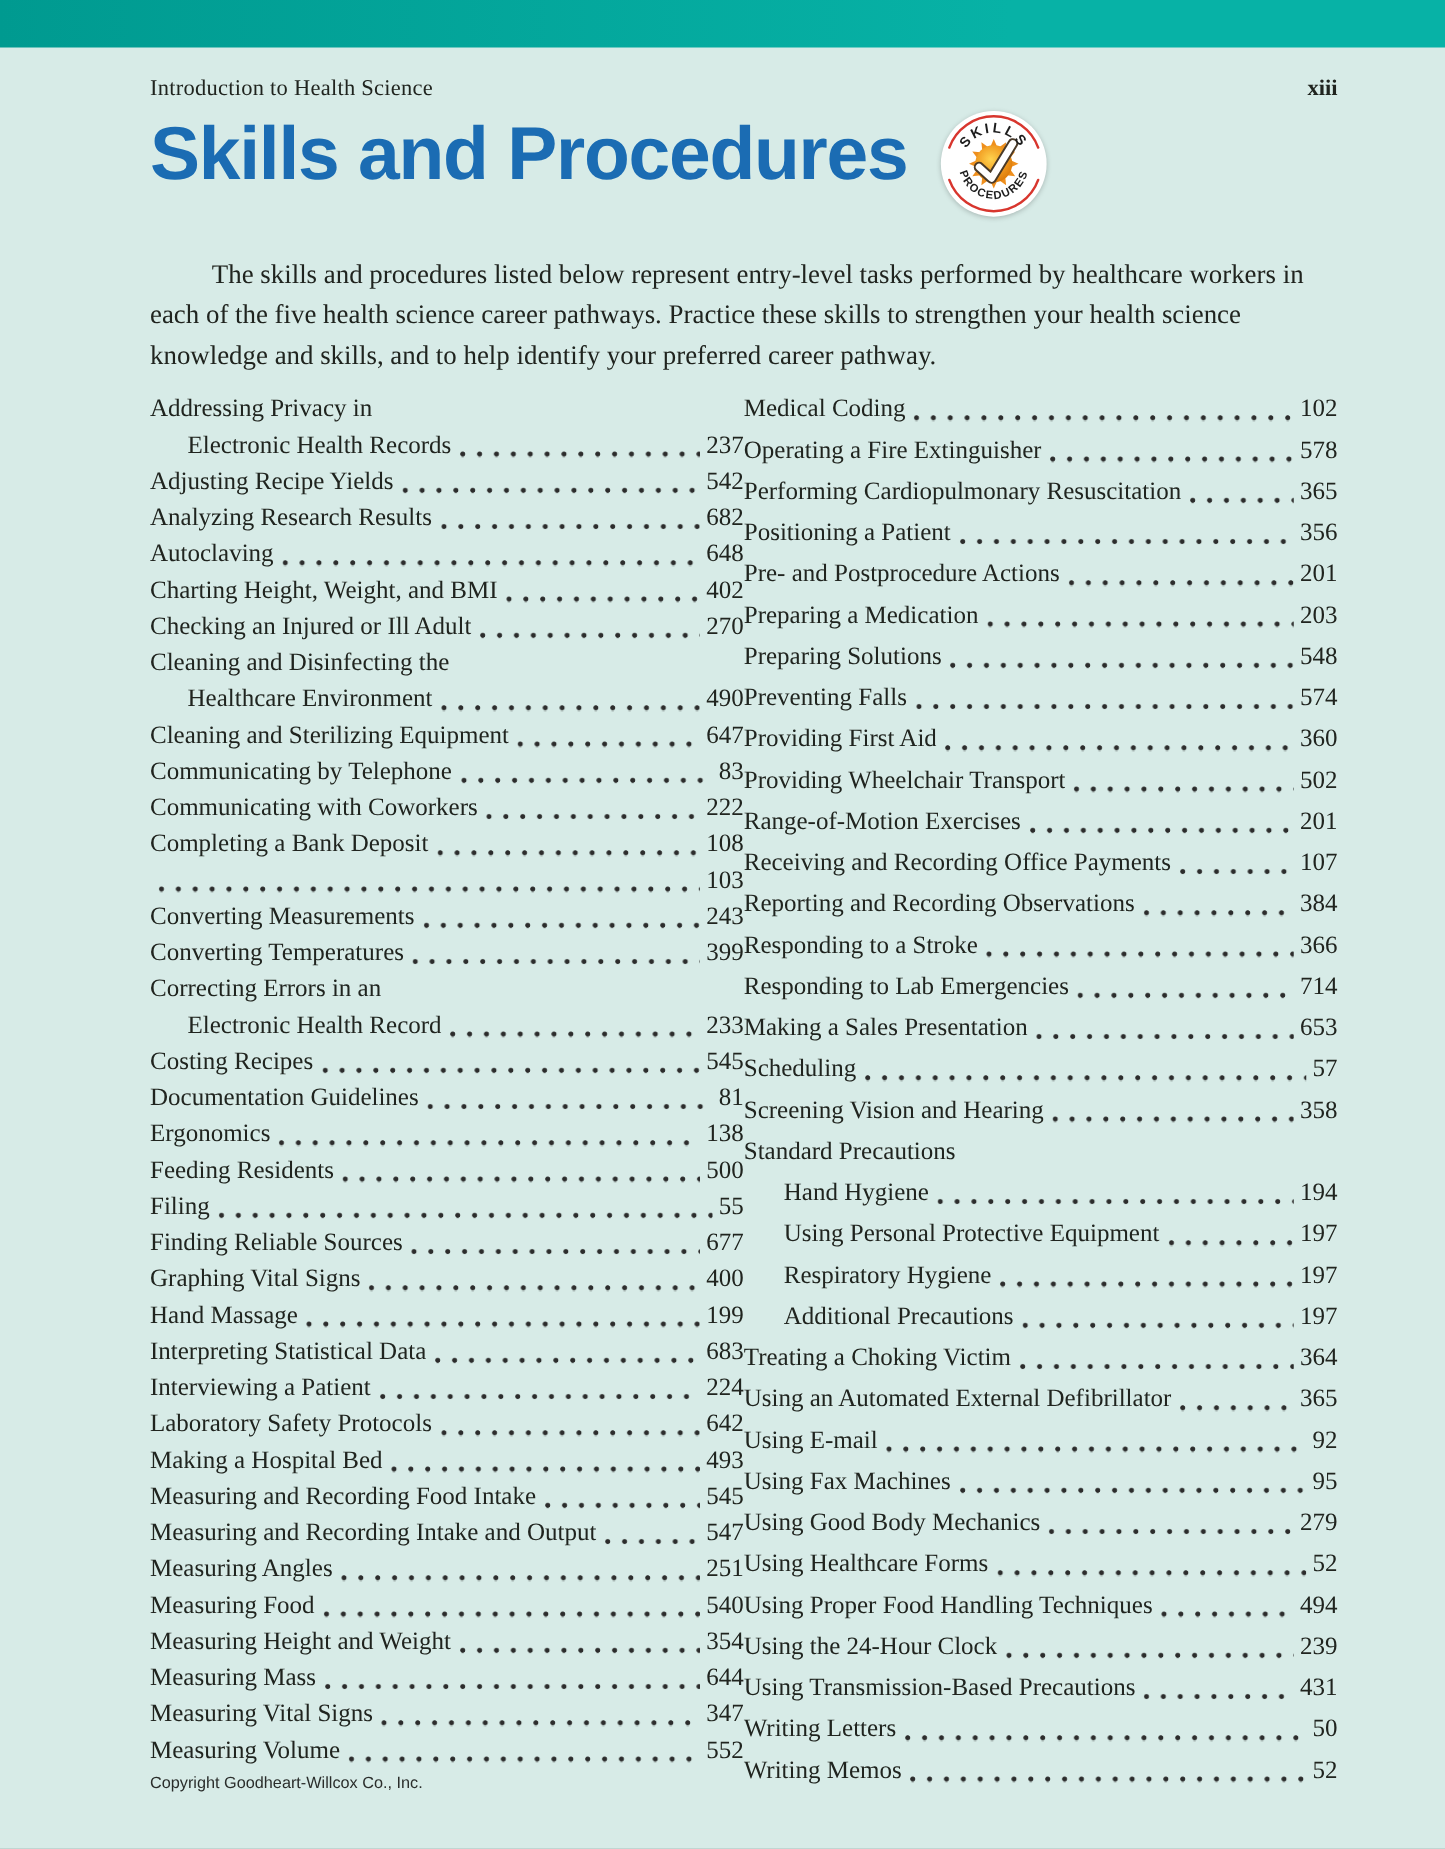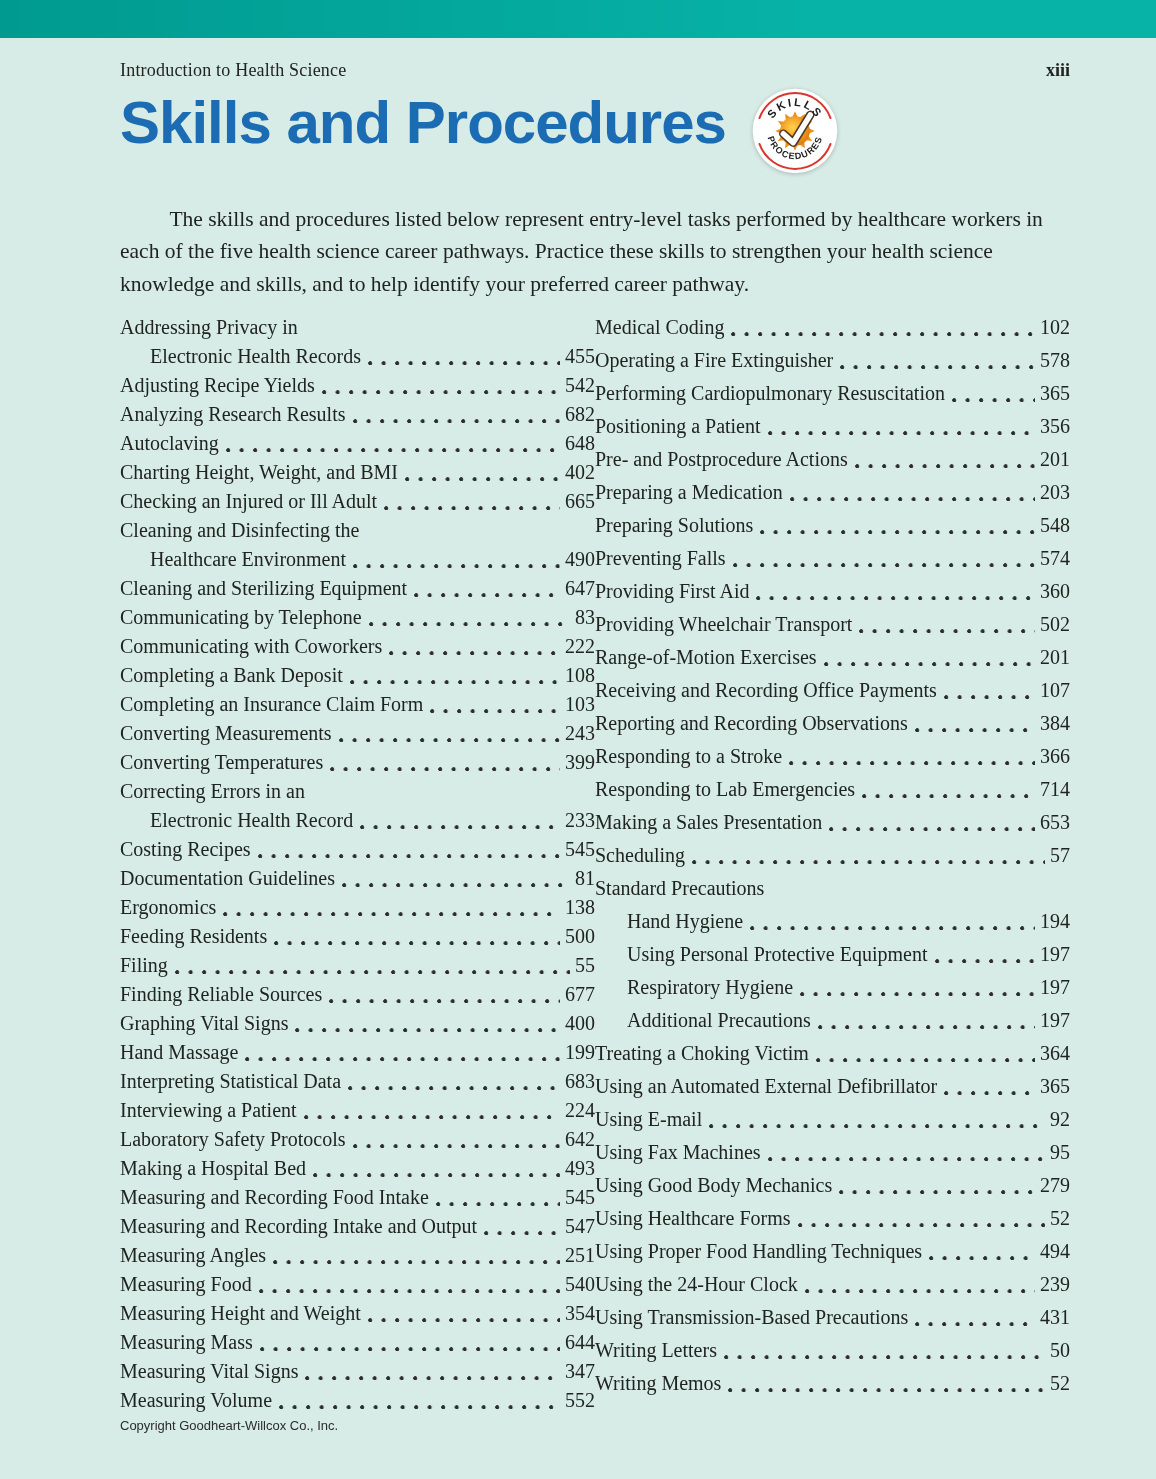--- a/index.html
+++ b/index.html
@@ -128,21 +128,21 @@
     </div>
 
     <p class="intro">The skills and procedures listed below represent entry-level tasks performed by healthcare workers in each of the five health science career pathways. Practice these skills to strengthen your health science knowledge and skills, and to help identify your preferred career pathway.</p>
 
     <div class="columns">
       <div class="col col-left" id="col-left">
           <div class="toc-wrap-line">Addressing Privacy in</div>
           <div class="toc-row cont">
             <span class="toc-entry-label">Electronic Health Records</span>
             <span class="dots"></span>
-            <span class="toc-entry-page">455</span>
+            <span class="toc-entry-page">237</span>
           </div>
           <div class="toc-row">
             <span class="toc-entry-label">Adjusting Recipe Yields</span>
             <span class="dots"></span>
             <span class="toc-entry-page">542</span>
           </div>
           <div class="toc-row">
             <span class="toc-entry-label">Analyzing Research Results</span>
             <span class="dots"></span>
             <span class="toc-entry-page">682</span>
@@ -153,21 +153,21 @@
             <span class="toc-entry-page">648</span>
           </div>
           <div class="toc-row">
             <span class="toc-entry-label">Charting Height, Weight, and BMI</span>
             <span class="dots"></span>
             <span class="toc-entry-page">402</span>
           </div>
           <div class="toc-row">
             <span class="toc-entry-label">Checking an Injured or Ill Adult</span>
             <span class="dots"></span>
-            <span class="toc-entry-page">665</span>
+            <span class="toc-entry-page">270</span>
           </div>
           <div class="toc-wrap-line">Cleaning and Disinfecting the</div>
           <div class="toc-row cont">
             <span class="toc-entry-label">Healthcare Environment</span>
             <span class="dots"></span>
             <span class="toc-entry-page">490</span>
           </div>
           <div class="toc-row">
             <span class="toc-entry-label">Cleaning and Sterilizing Equipment</span>
             <span class="dots"></span>
@@ -182,21 +182,20 @@
             <span class="toc-entry-label">Communicating with Coworkers</span>
             <span class="dots"></span>
             <span class="toc-entry-page">222</span>
           </div>
           <div class="toc-row">
             <span class="toc-entry-label">Completing a Bank Deposit</span>
             <span class="dots"></span>
             <span class="toc-entry-page">108</span>
           </div>
           <div class="toc-row">
-            <span class="toc-entry-label">Completing an Insurance Claim Form</span>
             <span class="dots"></span>
             <span class="toc-entry-page">103</span>
           </div>
           <div class="toc-row">
             <span class="toc-entry-label">Converting Measurements</span>
             <span class="dots"></span>
             <span class="toc-entry-page">243</span>
           </div>
           <div class="toc-row">
             <span class="toc-entry-label">Converting Temperatures</span>
@@ -389,20 +388,25 @@
           <div class="toc-row">
             <span class="toc-entry-label">Making a Sales Presentation</span>
             <span class="dots"></span>
             <span class="toc-entry-page">653</span>
           </div>
           <div class="toc-row">
             <span class="toc-entry-label">Scheduling</span>
             <span class="dots"></span>
             <span class="toc-entry-page">57</span>
           </div>
+          <div class="toc-row">
+            <span class="toc-entry-label">Screening Vision and Hearing</span>
+            <span class="dots"></span>
+            <span class="toc-entry-page">358</span>
+          </div>
           <div class="toc-section-header">Standard Precautions</div>
           <div class="toc-row sub">
             <span class="toc-entry-label">Hand Hygiene</span>
             <span class="dots"></span>
             <span class="toc-entry-page">194</span>
           </div>
           <div class="toc-row sub">
             <span class="toc-entry-label">Using Personal Protective Equipment</span>
             <span class="dots"></span>
             <span class="toc-entry-page">197</span>

